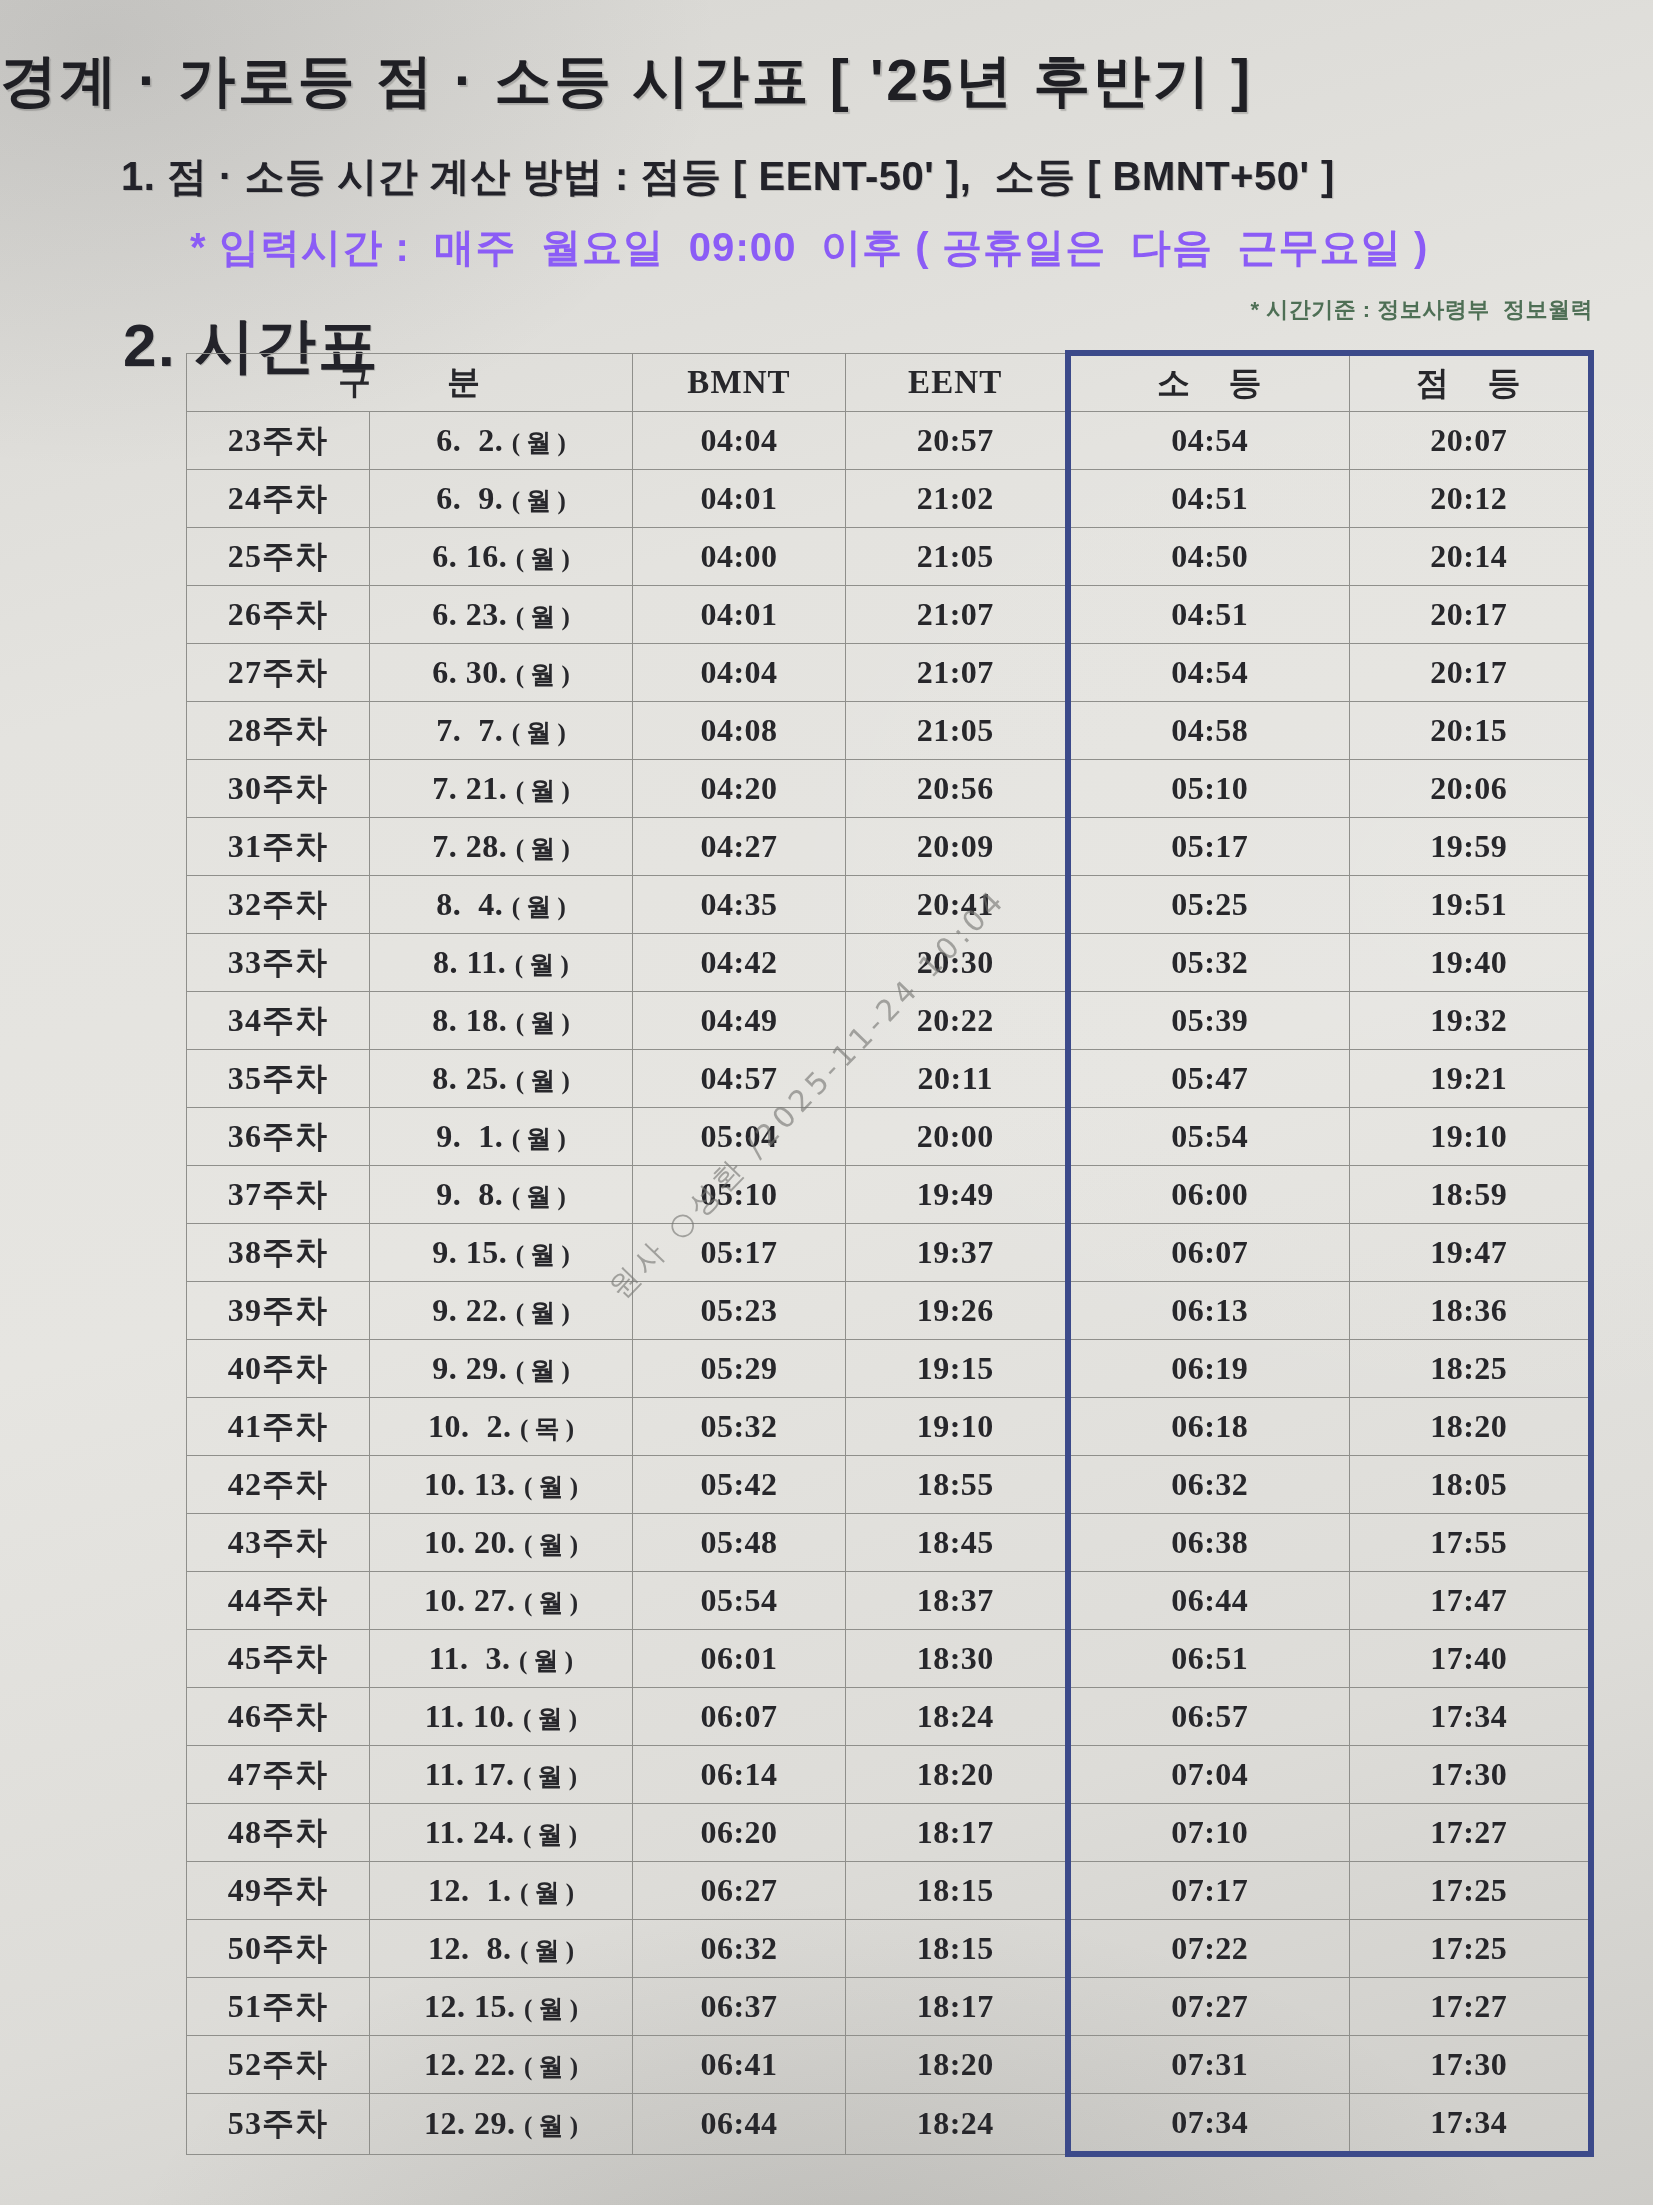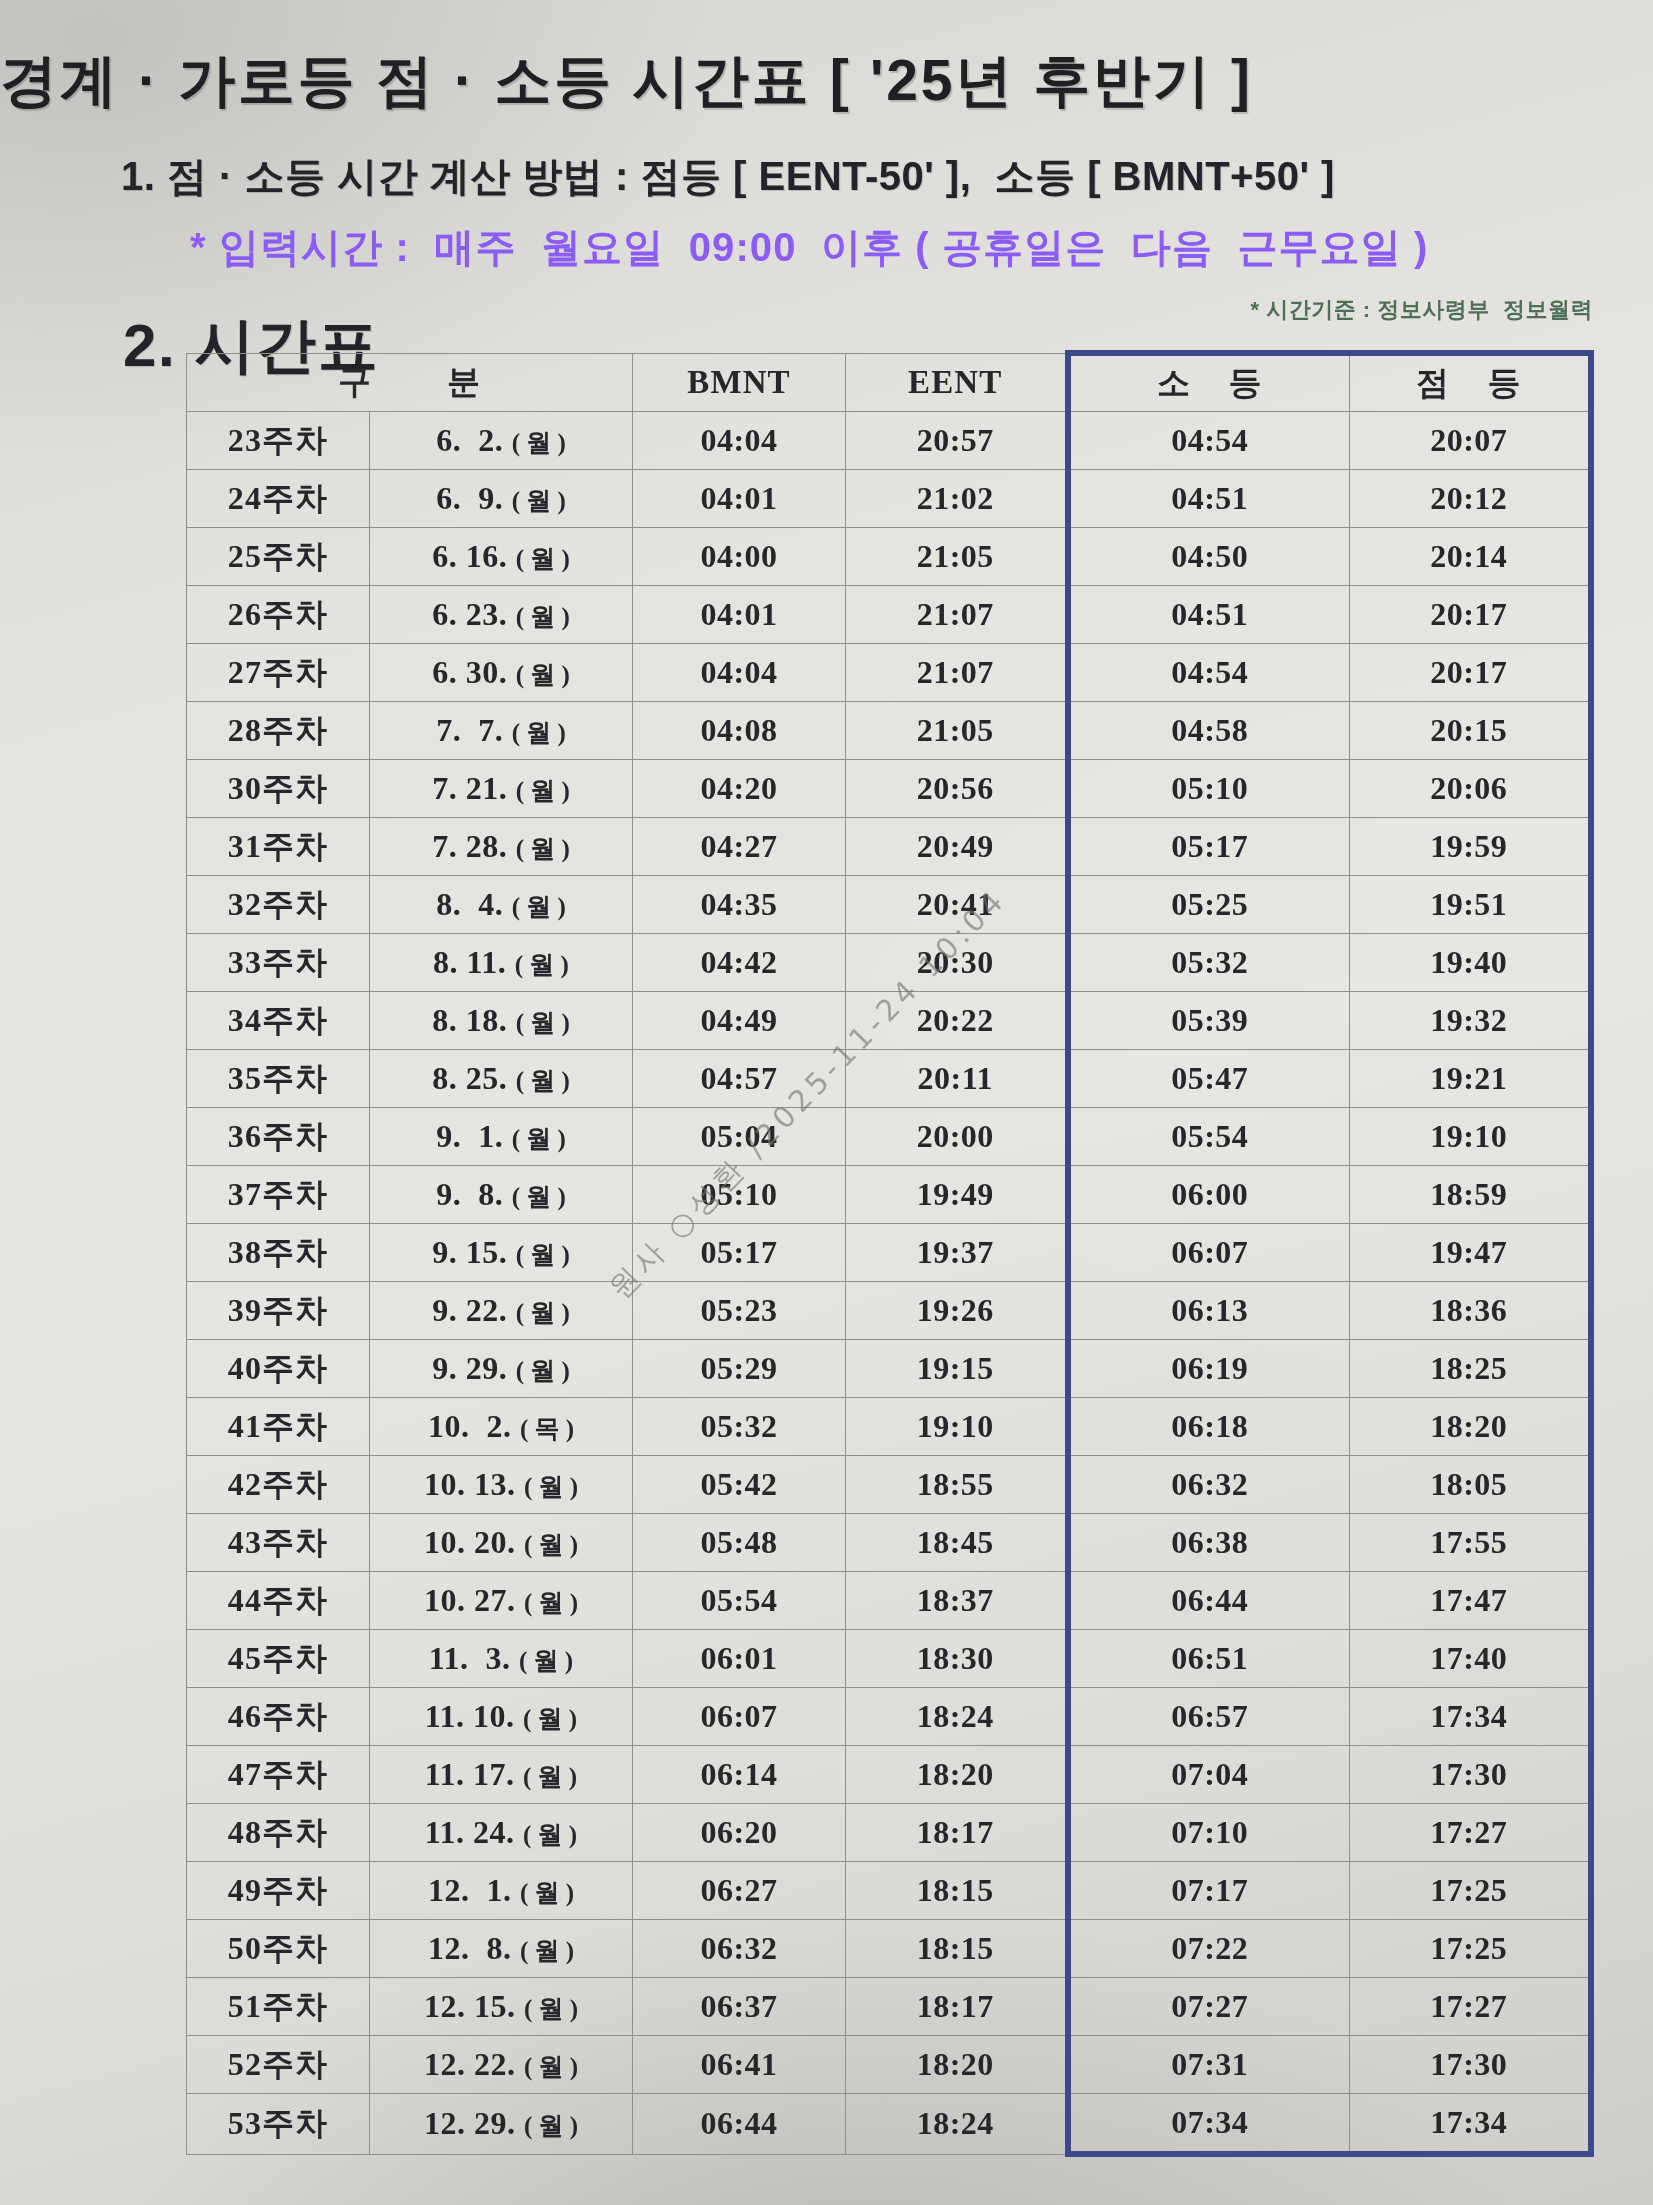--- a/index.html
+++ b/index.html
@@ -149,21 +149,21 @@
         <td class="date"><span>7. 21.</span><span> </span><span class="daysp">( 월 )</span></td>
         <td class="bmnt">04:20</td>
         <td class="eent">20:56</td>
         <td class="off blue-l">05:10</td>
         <td class="on blue-r">20:06</td>
       </tr>
       <tr>
         <td class="week">31주차</td>
         <td class="date"><span>7. 28.</span><span> </span><span class="daysp">( 월 )</span></td>
         <td class="bmnt">04:27</td>
-        <td class="eent">20:49</td>
+        <td class="eent">20:09</td>
         <td class="off blue-l">05:17</td>
         <td class="on blue-r">19:59</td>
       </tr>
       <tr>
         <td class="week">32주차</td>
         <td class="date"><span>8.  4.</span><span> </span><span class="daysp">( 월 )</span></td>
         <td class="bmnt">04:35</td>
         <td class="eent">20:41</td>
         <td class="off blue-l">05:25</td>
         <td class="on blue-r">19:51</td>

